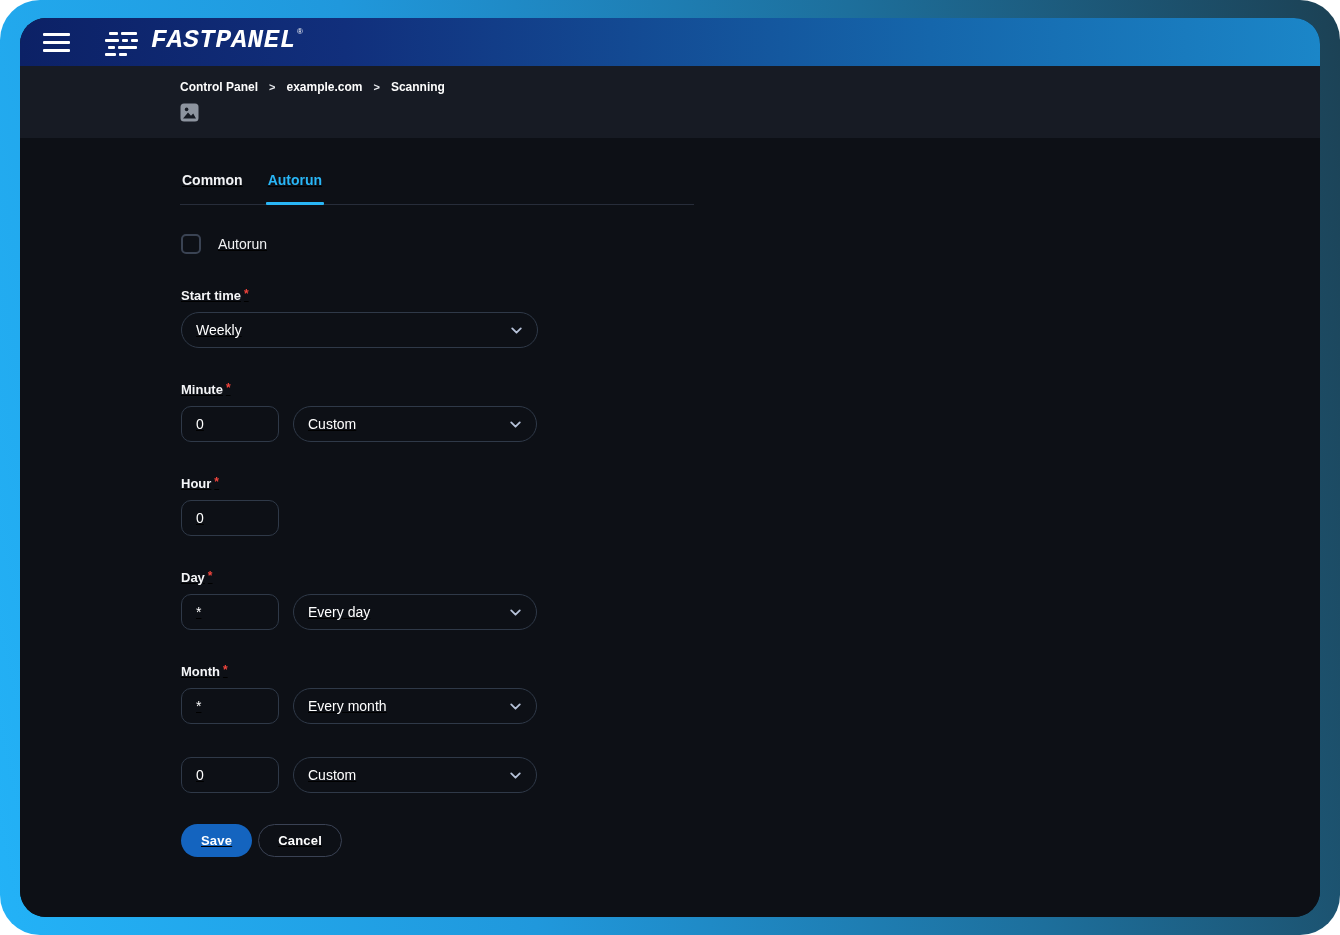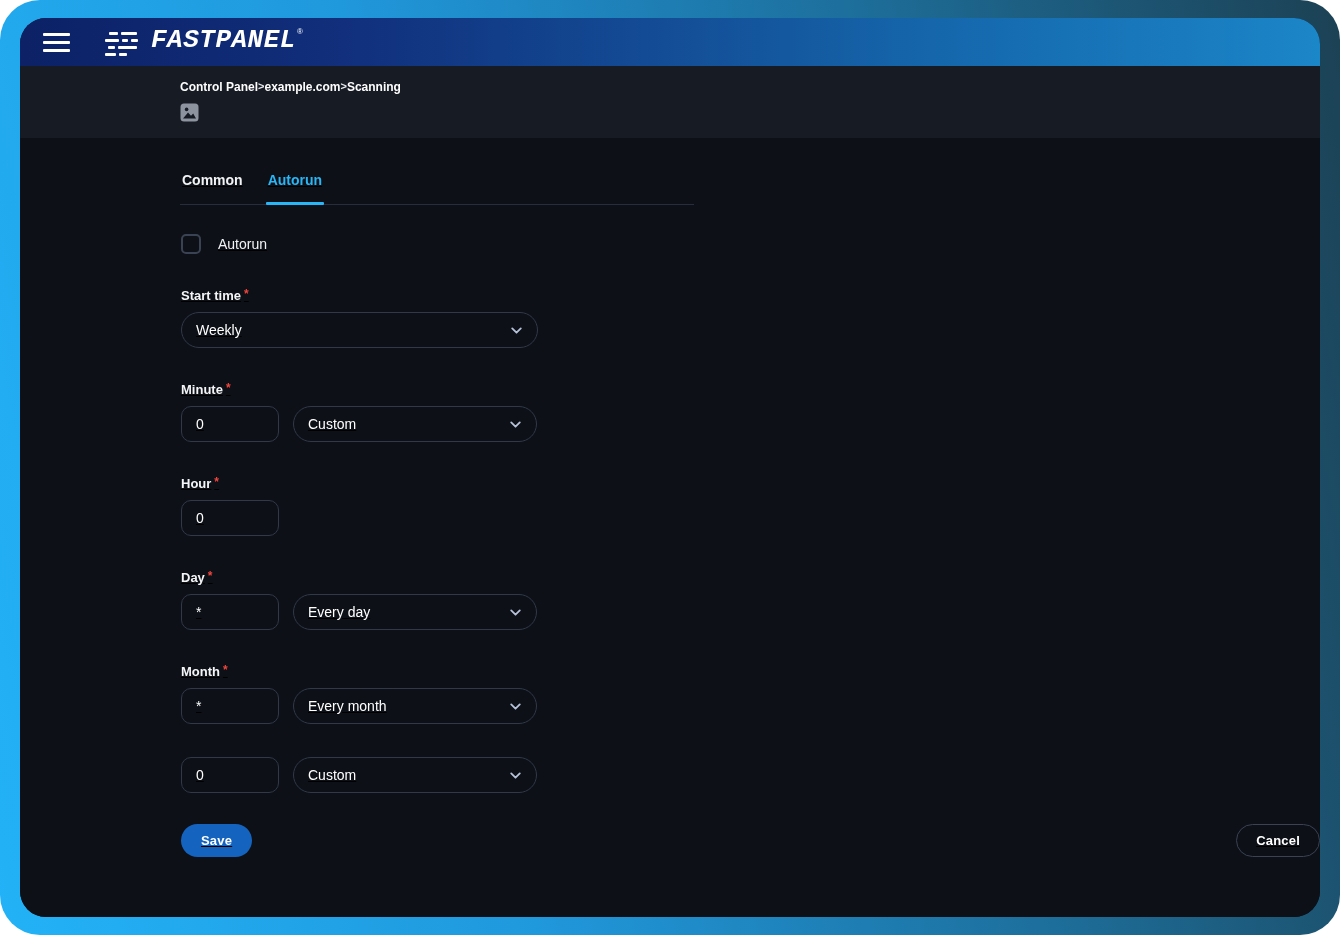--- a/index.html
+++ b/index.html
@@ -24,21 +24,21 @@
   .hamburger span { display: block; width: 27px; height: 3px; background: #ffffff; border-radius: 1px; }
   .logo { display: flex; align-items: flex-start; margin-left: 24px; cursor: pointer; }
   .logo-mark { margin-top: 4px; }
   .brand-text {
     color: #ffffff; font-size: 26px; font-weight: 800; font-style: italic;
     letter-spacing: 0.5px; margin-left: 11px; line-height: 26px; font-family: Liberation Mono, monospace;
   }
   .brand-reg { color: #ffffff; font-size: 8px; vertical-align: top; line-height: 10px; margin-left: 1px; font-style: normal; }
   
   .subheader { background: #171b24; padding: 14px 0 16px 160px; flex: 0 0 auto; }
-  .breadcrumb { display: flex; font-size: 12px; font-weight: 700; color: #fdfdfd; }
+  .breadcrumb { display: flex; align-items: center; gap: 11px; font-size: 12px; font-weight: 700; color: #fdfdfd; }
   .crumb { cursor: pointer; }
   .crumb-sep { color: #e8eaee; font-size: 11px; font-weight: 700; }
   .title-row { display: flex; align-items: center; gap: 9px; margin-top: 9px; }
   .page-title { color: #ffffff; font-size: 20px; font-weight: 700; letter-spacing: 0.2px; }
   
   .content { flex: 1 1 auto; background: #0d1016; padding: 34px 0 16px 160px; text-decoration: underline; }
   .tabs { width: 514px; border-bottom: 1px solid #272d3a; display: flex; }
   .tab { font-size: 14px; font-weight: 700; color: #f2f3f5; padding: 0 2px 16px 2px; cursor: pointer; position: relative; }
   .tab + .tab { margin-left: 21px; }
   .tab.active { color: #29b6f6; }
@@ -60,21 +60,21 @@
   }
   .select {
     height: 36px; border: 1px solid #2f3948; border-radius: 18px; background: transparent;
     display: flex; align-items: center; justify-content: space-between;
     padding: 0 13px 0 14px; cursor: pointer;
   }
   .select.wide { width: 357px; }
   .select.pair { width: 244px; }
   .select-value { color: #ffffff; font-size: 14px; }
   .chevron { flex: 0 0 auto; }
-  .btn-row { display: flex; gap: 28px; margin: 31px 0 0 1px; justify-content: space-between; }
+  .btn-row { display: flex; gap: 6px; margin: 31px 0 0 1px; }
   .btn {
     height: 33px; border-radius: 17px; font-size: 13px; font-weight: 700;
     font-family: "Liberation Sans", sans-serif; cursor: pointer; display: inline-flex;
     align-items: center; justify-content: center; letter-spacing: 0.2px;
   }
   .btn-primary { background: #1464bf; color: #ffffff; border: none; padding: 0 20px; }
   .btn-secondary { background: transparent; color: #ffffff; border: 1px solid #3a4254; padding: 0 19px; }
 </style>
 </head>
 <body>

